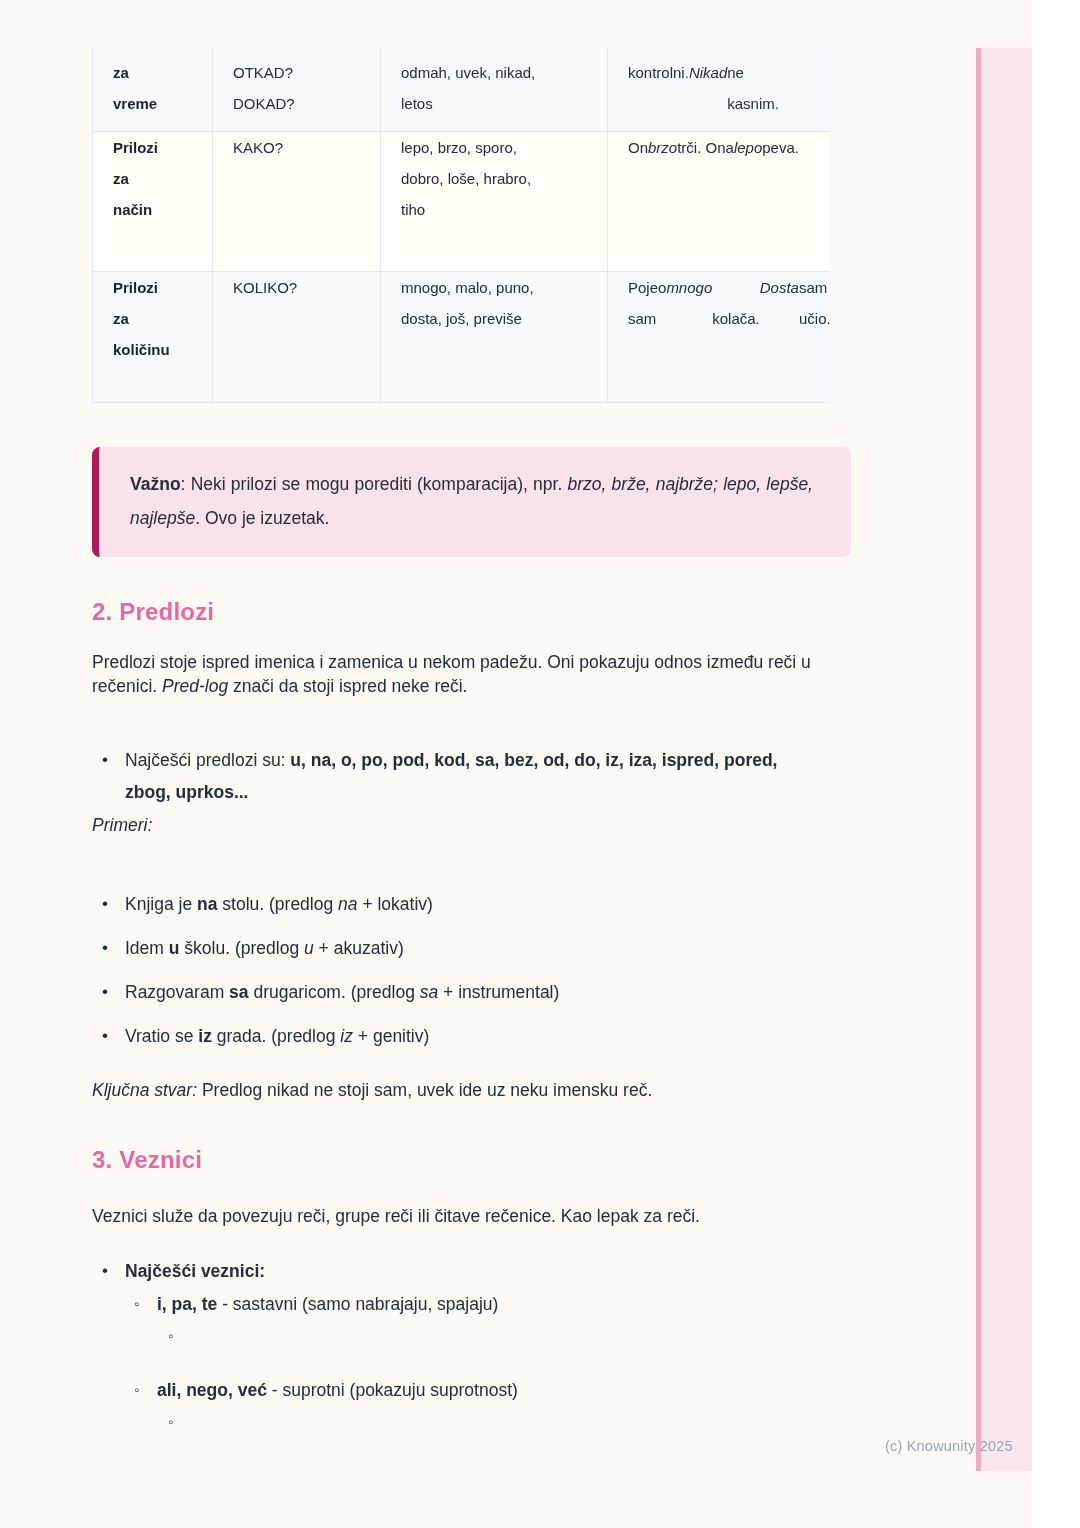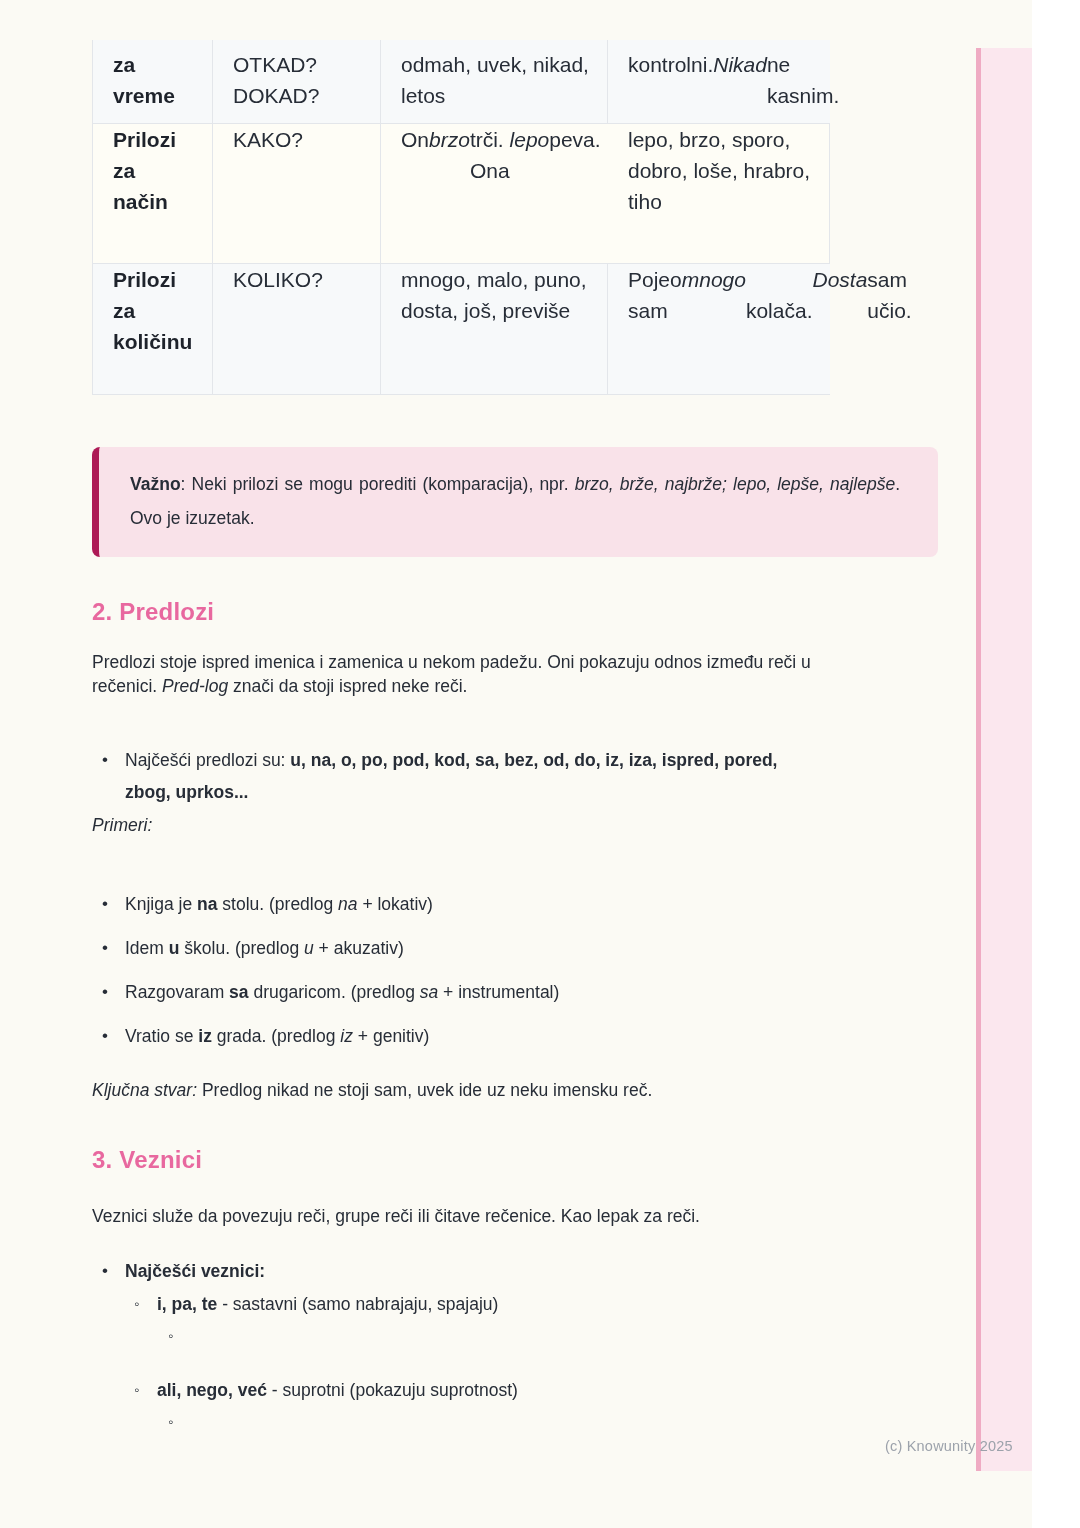--- a/index.html
+++ b/index.html
@@ -11,42 +11,42 @@
     color:#272D37;
     overflow:hidden;
   }
   .right-col   { position:absolute; left:1032px; top:0; width:48px; height:1528px; background:#FFFFFF; z-index:0; }
   .pink-track  { position:absolute; left:976px; top:48px; width:56px; height:1423px;
                  background:#FBE7EE; border-left:5px solid #EFABC3; z-index:1; }
   .content { position:absolute; left:92px; top:0; width:737px; height:1528px; z-index:2; }
 
   
   .tbl {
-    position:absolute; top:40px; left:0; width:737px;
+    position:absolute; top:48px; left:0; width:737px;
     display:grid;
     grid-template-columns:120px 168px 227px 222px;
     grid-template-rows:84px 140px 131px;
     border-left:1px solid #E3E6EA; border-right:6px solid #14532d;
-    font-size:21px; line-height:31px;
+    font-size:15px; line-height:31px;
   }
   .cell {
     border-bottom:1px solid #E3E6EA;
     padding:0 18px 0 20px;
     display:flex; align-items:flex-start;
     white-space:pre-line;
   }
   .cell.cborder { border-right:1px solid #E3E6EA; }
   .rowA { background:#F7F9FA; }
   .rowB { background:#FEFDF6; }
   .cell.cut { align-items:flex-start; padding-top:9px; }
   .cell.bold { font-weight:700; color:#1E232B; }
 
   
   .callout {
-    position:absolute; top:447px; left:0; width:846px; height:110px;
+    position:absolute; top:447px; left:0; width:759px; height:110px;
     background:#F9E2E9; border-left:7px solid #AD1A56; border-radius:8px;
     padding:20px 38px 0 31px;
     font-size:17.5px; line-height:34px;
     text-align:justify;
   }
 
   
   .h2 { position:absolute; left:0; font-size:24px; font-weight:700; color:#E8689F; letter-spacing:.2px; }
   .para { position:absolute; left:0; width:737px; font-size:17.5px; line-height:24px; }
   .italic { font-style:italic; }
@@ -79,25 +79,25 @@
 DOKAD?</span></div>
     <div class="cell cborder rowA cut"><span>odmah, uvek, nikad,
 letos</span></div>
     <div class="cell rowA cut"><span>kontrolni. </span><span style="font-style: italic;">Nikad</span><span> ne
 kasnim.</span></div>
 
     <div class="cell cborder rowB bold"><span style="font-weight: 700;">Prilozi
 za
 način</span></div>
     <div class="cell cborder rowB"><span>KAKO?</span></div>
-    <div class="cell rowB"><span>On </span><span style="font-style: italic;">brzo</span><span> trči. Ona
-</span><span style="font-style: italic;">lepo</span><span> peva.</span></div>
     <div class="cell cborder rowB"><span>lepo, brzo, sporo,
 dobro, loše, hrabro,
 tiho</span></div>
+    <div class="cell rowB"><span>On </span><span style="font-style: italic;">brzo</span><span> trči. Ona
+</span><span style="font-style: italic;">lepo</span><span> peva.</span></div>
 
     <div class="cell cborder rowA bold"><span style="font-weight: 700;">Prilozi
 za
 količinu</span></div>
     <div class="cell cborder rowA"><span>KOLIKO?</span></div>
     <div class="cell cborder rowA"><span>mnogo, malo, puno,
 dosta, još, previše</span></div>
     <div class="cell rowA"><span>Pojeo sam </span><span style="font-style: italic;">mnogo</span><span>
 kolača. </span><span style="font-style: italic;">Dosta</span><span> sam
 učio.</span></div>

